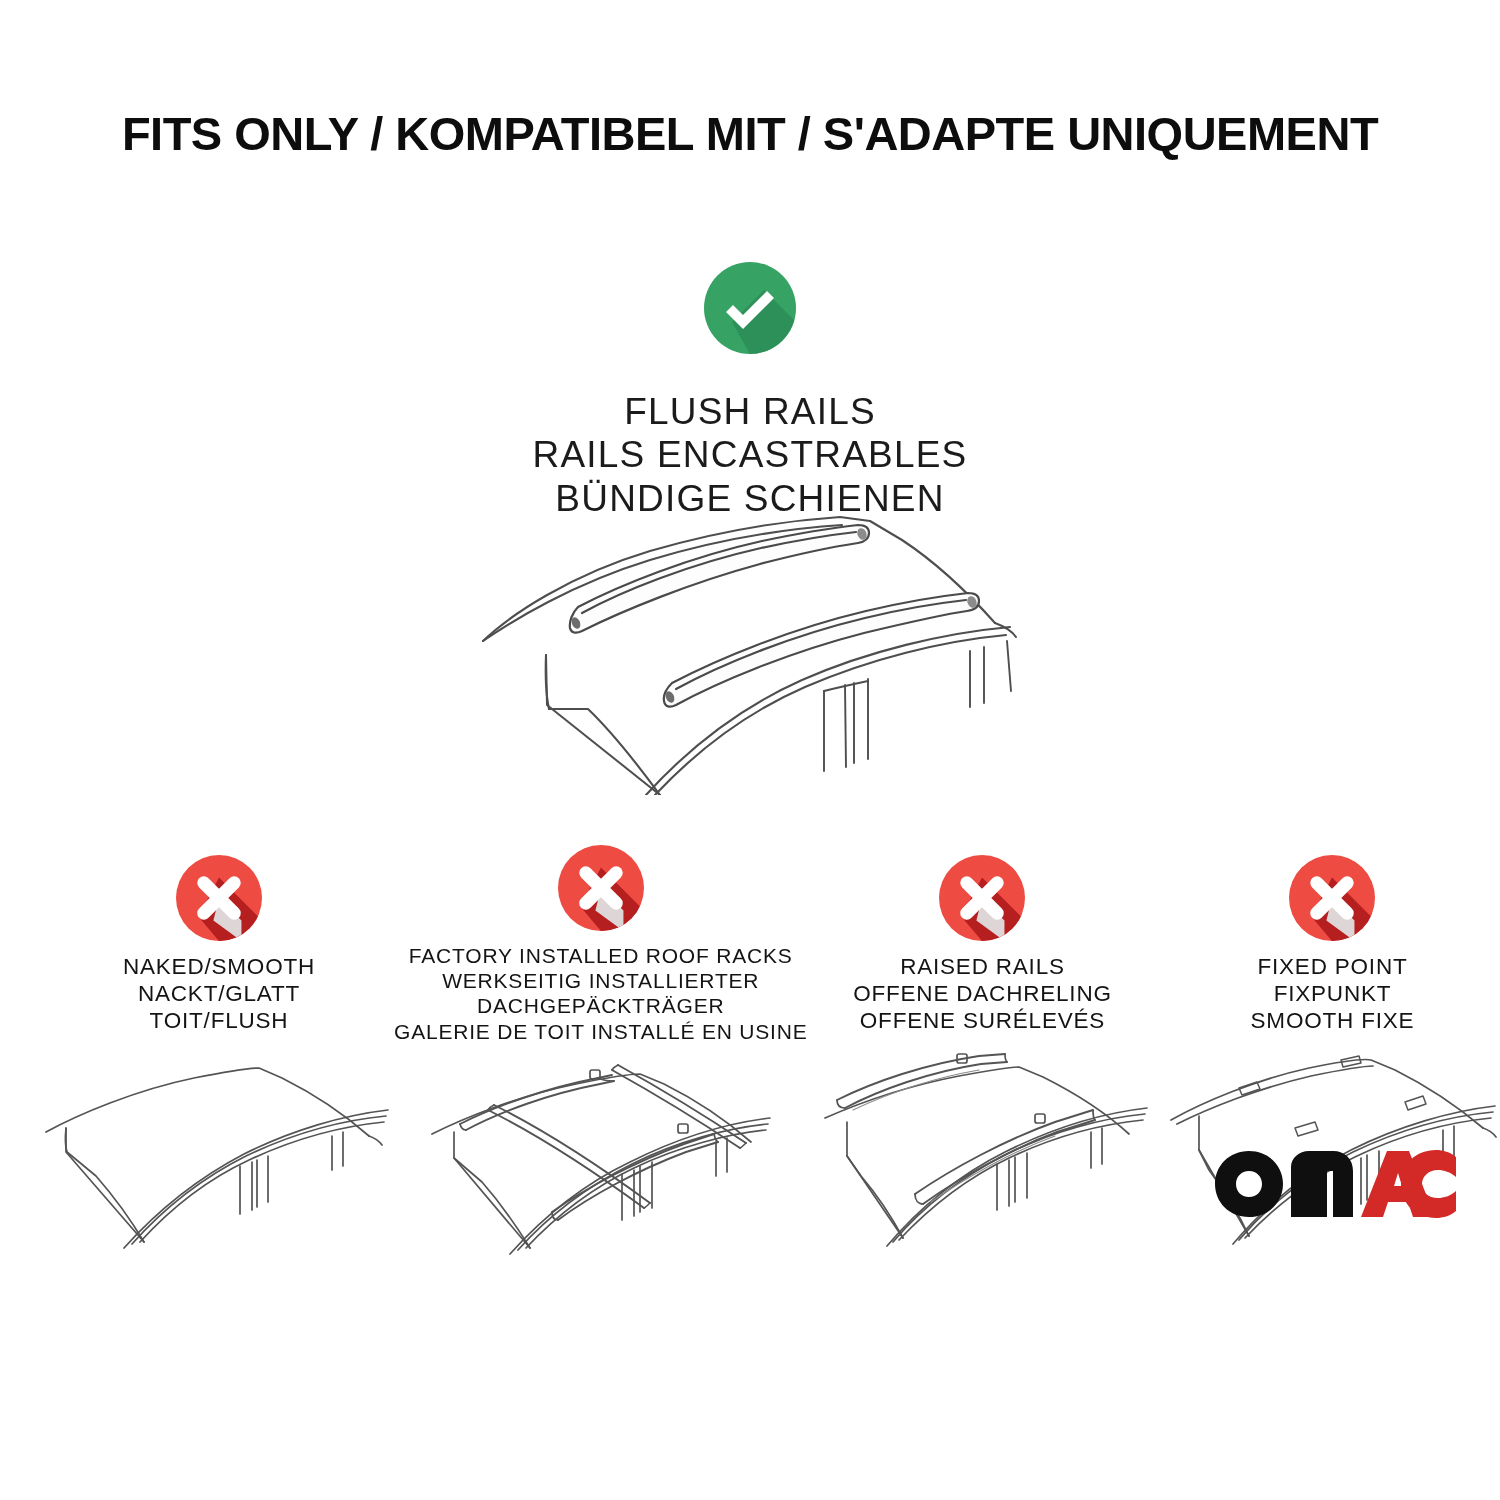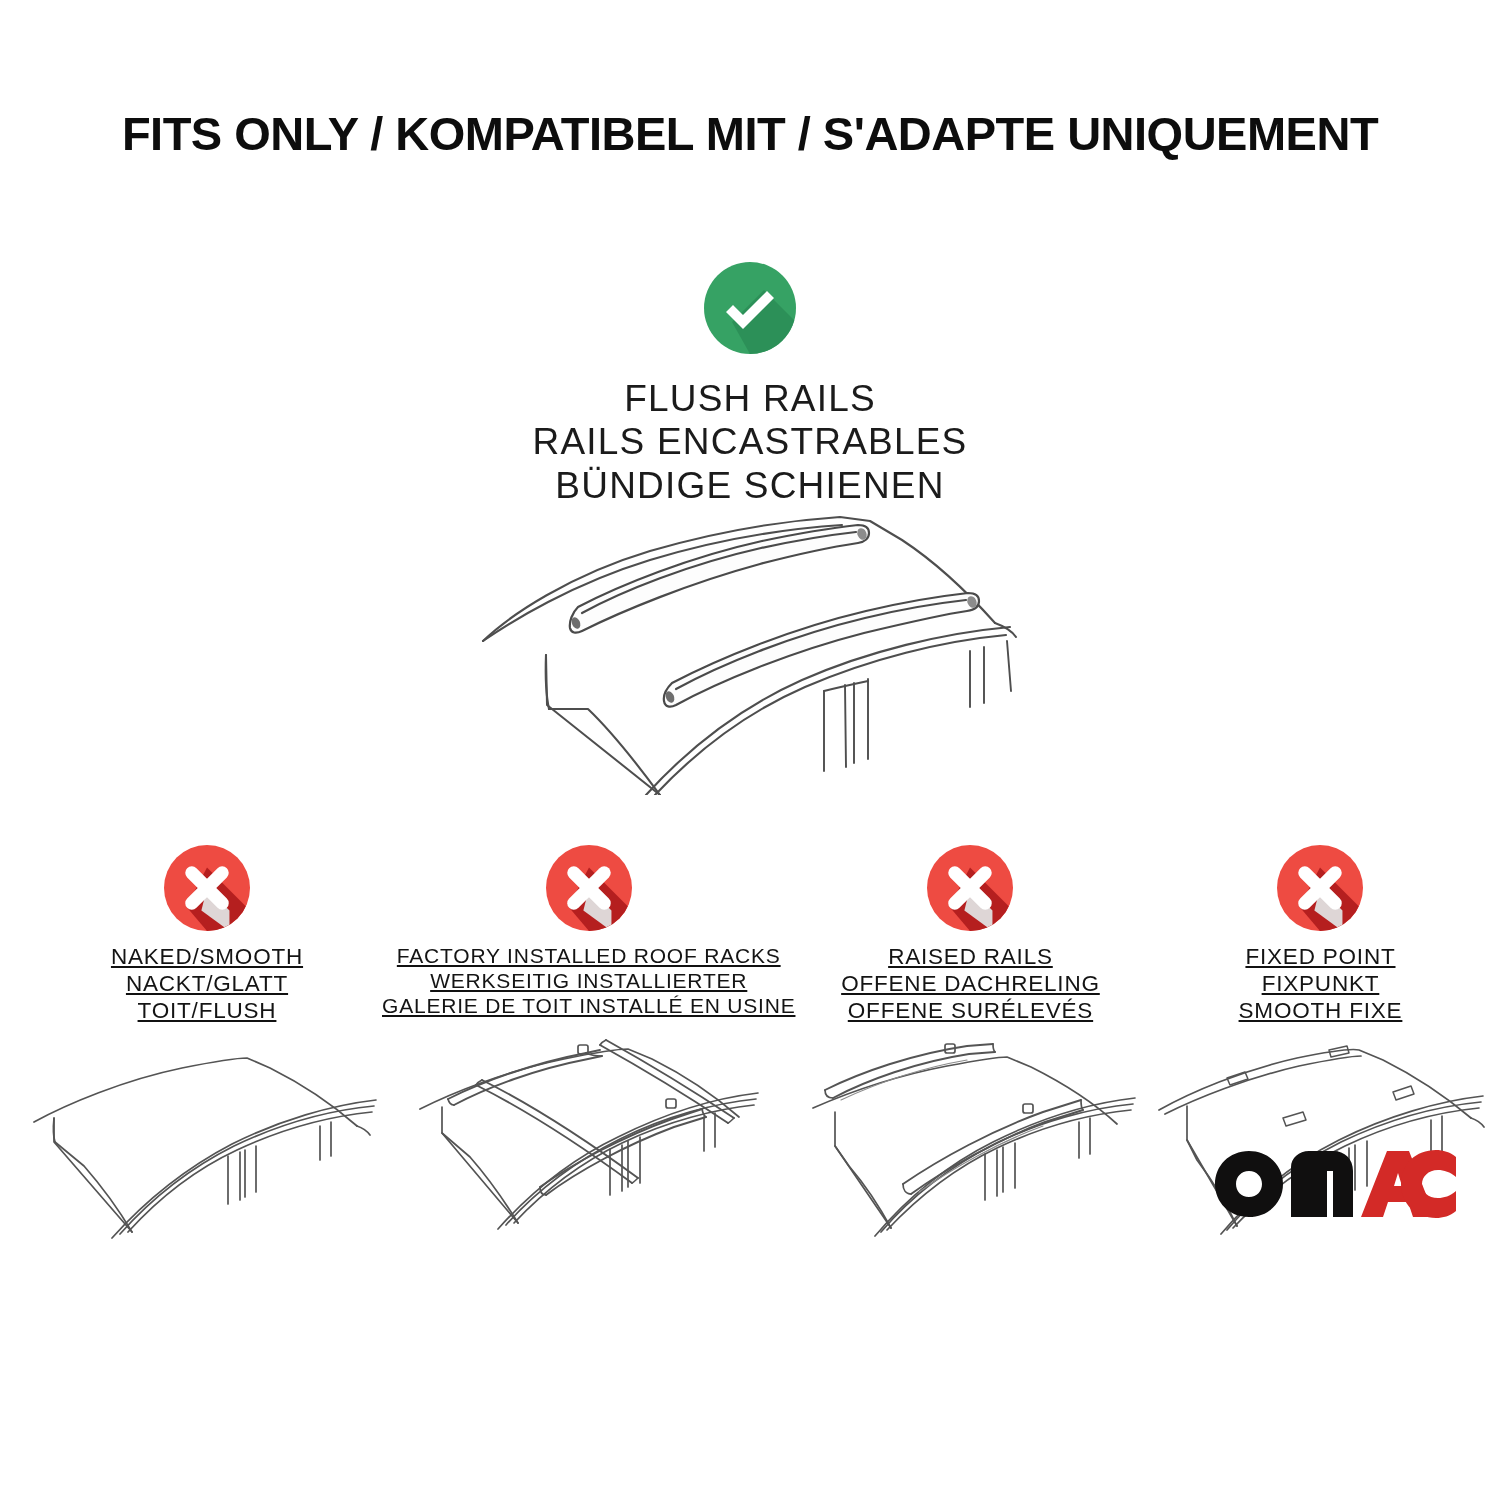--- a/index.html
+++ b/index.html
@@ -32,45 +32,44 @@
     left:0;right:0;top:262px;
     text-align:center;
   }
   .badge{
     display:inline-block;
     width:92px;height:92px;
     position:relative;
   }
   .badge svg{display:block;}
   .hero-text{
-    margin-top:19px;
+    margin-top:32px;
     font-size:37px;
     line-height:1.17;
     letter-spacing:1.2px;
     color:#1b1b1b;
     font-weight:normal;
   }
   .hero-text div{white-space:nowrap;}
 
   .hero-img{
     position:absolute;
     left:50%;
     transform:translateX(-50%);
     top:495px;
     width:600px;height:300px;
   }
 
   
   .cols{
     position:absolute;
-    left:32px;right:40px;
+    left:44px;right:40px;
     top:845px;
     display:flex;
-    align-items:flex-start;
-    text-decoration:underline;
+    align-items:center;
   }
   .col{
     flex:1 1 0;
     display:flex;
     flex-direction:column;
     align-items:center;
     text-align:center;
   }
   .col .badge-x{
     width:86px;height:86px;
@@ -234,20 +233,21 @@
           </g>
           <g fill="#ffffff">
             <rect x="39" y="16" width="14" height="60" rx="7" transform="rotate(45 46 46)"></rect>
             <rect x="39" y="16" width="14" height="60" rx="7" transform="rotate(-45 46 46)"></rect>
           </g>
         </svg>
       </span>
       <div class="col-label wide">
         <div>FACTORY INSTALLED ROOF RACKS</div>
         <div>WERKSEITIG INSTALLIERTER</div>
+        <div>DACHGEPÄCKTRÄGER</div>
         <div>GALERIE DE TOIT INSTALLÉ EN USINE</div>
       </div>
       <div class="col-art">
         <svg width="350" height="215" viewBox="0 0 350 215">
           <g fill="none" stroke="#545454" stroke-width="1.7" stroke-linecap="round" stroke-linejoin="round">
 
             <path d="M6,72 C38,56 92,34 150,22 C184,15 206,12 214,12 L238,22 C270,38 300,58 325,80"></path>
             <path d="M28,70 L28,96 L104,186"></path>
             <path d="M104,186 C88,160 70,136 56,120 L28,96"></path>
             <path d="M100,186 C130,154 166,126 208,106 C254,84 302,72 340,68"></path>

